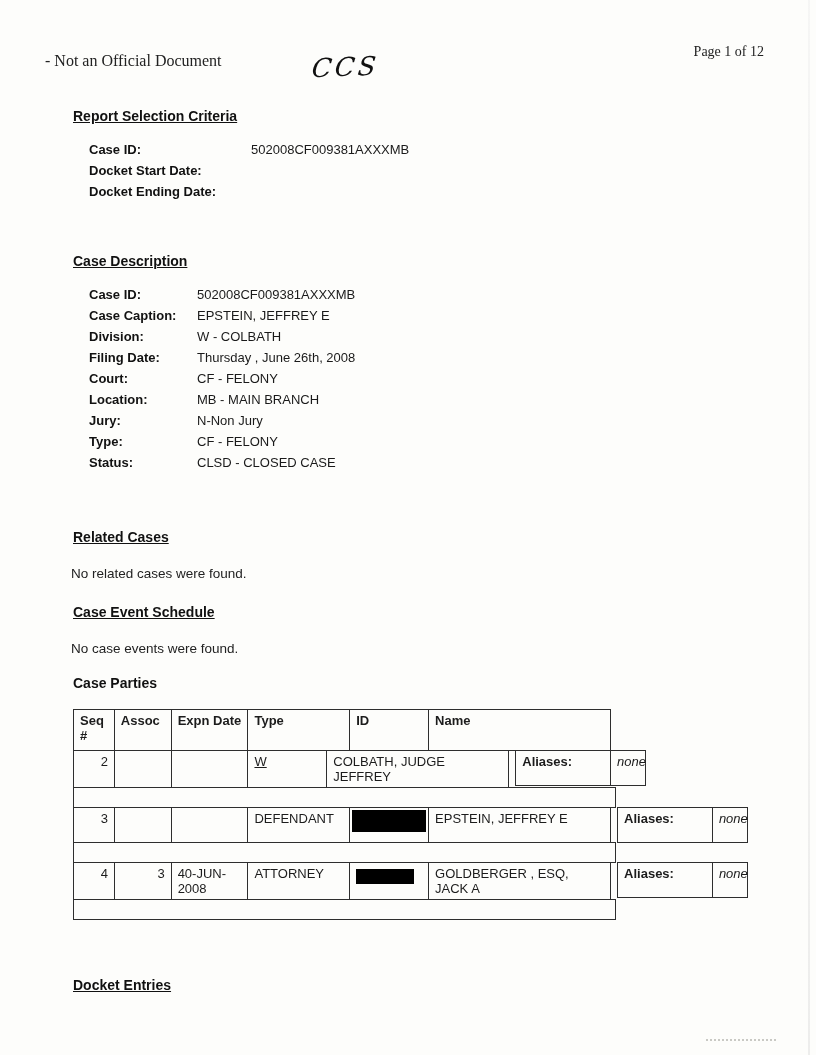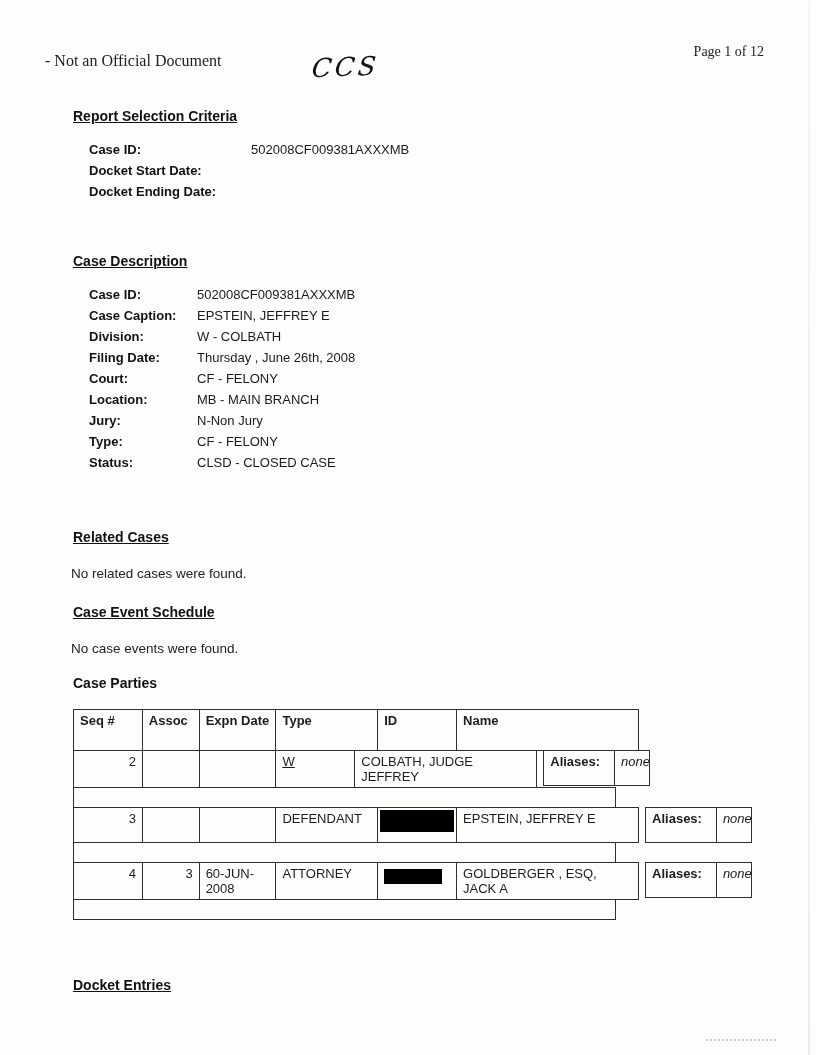--- a/index.html
+++ b/index.html
@@ -63,32 +63,32 @@
   .ptable { margin: 18px 0 0 28px; }
   .trow { display: flex; align-items: stretch; }
   .trow + .trow { margin-top: -1px; }
   .cell {
     border: 1.2px solid #2e2e2e;
     padding: 3px 6px;
     box-sizing: border-box;
     background: #fdfdfb;
   }
   .cell + .cell { margin-left: -1.2px; }
-  .c-seq   { width: 70px;  text-align: right; }
+  .c-seq   { width: 42px;  text-align: right; }
   .c-assoc { width: 58px;  text-align: right; }
   .c-expn  { width: 78px;  text-align: left; }
   .c-type  { width: 103px; }
   .c-id    { width: 80px;  position: relative; }
   .c-name  { width: 183px; font-weight: normal; }
   .thead .cell { font-weight: bold; text-align: left; min-height: 42px; }
   .thead .c-seq { text-align: left; }
   .tdata .cell { min-height: 32px; }
   .spacer-cell { width: 543px; height: 21px; padding: 0; }
   .alias-gap { width: 6px; }
-  .c-alias-label { width: 72px; font-weight: bold; min-height: 36px !important; align-self: flex-start; }
+  .c-alias-label { width: 96px; font-weight: bold; min-height: 36px !important; align-self: flex-start; }
   .c-alias-val   { width: 36px; font-style: italic; min-height: 36px !important; align-self: flex-start; }
   .underline-link { text-decoration: underline; }
   .redaction-full { position: absolute; top: 2px; left: 2px; right: 2px; height: 22px; background: #000; }
   .redaction-bar  { width: 58px; height: 15px; background: #000; margin-top: 3px; }
 
   
   .scan-artifact {
     position: absolute; bottom: 14px; right: 40px;
     width: 70px; height: 6px;
     border-bottom: 2px dotted #c9c9c4;
@@ -213,21 +213,21 @@
         <div class="cell c-alias-label">Aliases:</div>
         <div class="cell c-alias-val">none</div>
       </div>
       <div class="trow">
           <div class="cell spacer-cell"></div>
         </div>
 
       <div class="trow tdata">
         <div class="cell c-seq">4</div>
         <div class="cell c-assoc">3</div>
-        <div class="cell c-expn">60-JUN-2008</div>
+        <div class="cell c-expn">40-JUN-2008</div>
         <div class="cell c-type">ATTORNEY</div>
         <div class="cell c-id">
           <div class="redaction-bar"></div>
         </div>
         <div class="cell c-name">GOLDBERGER , ESQ, JACK A</div>
         <div class="alias-gap"></div>
         <div class="cell c-alias-label">Aliases:</div>
         <div class="cell c-alias-val">none</div>
       </div>
       <div class="trow">

